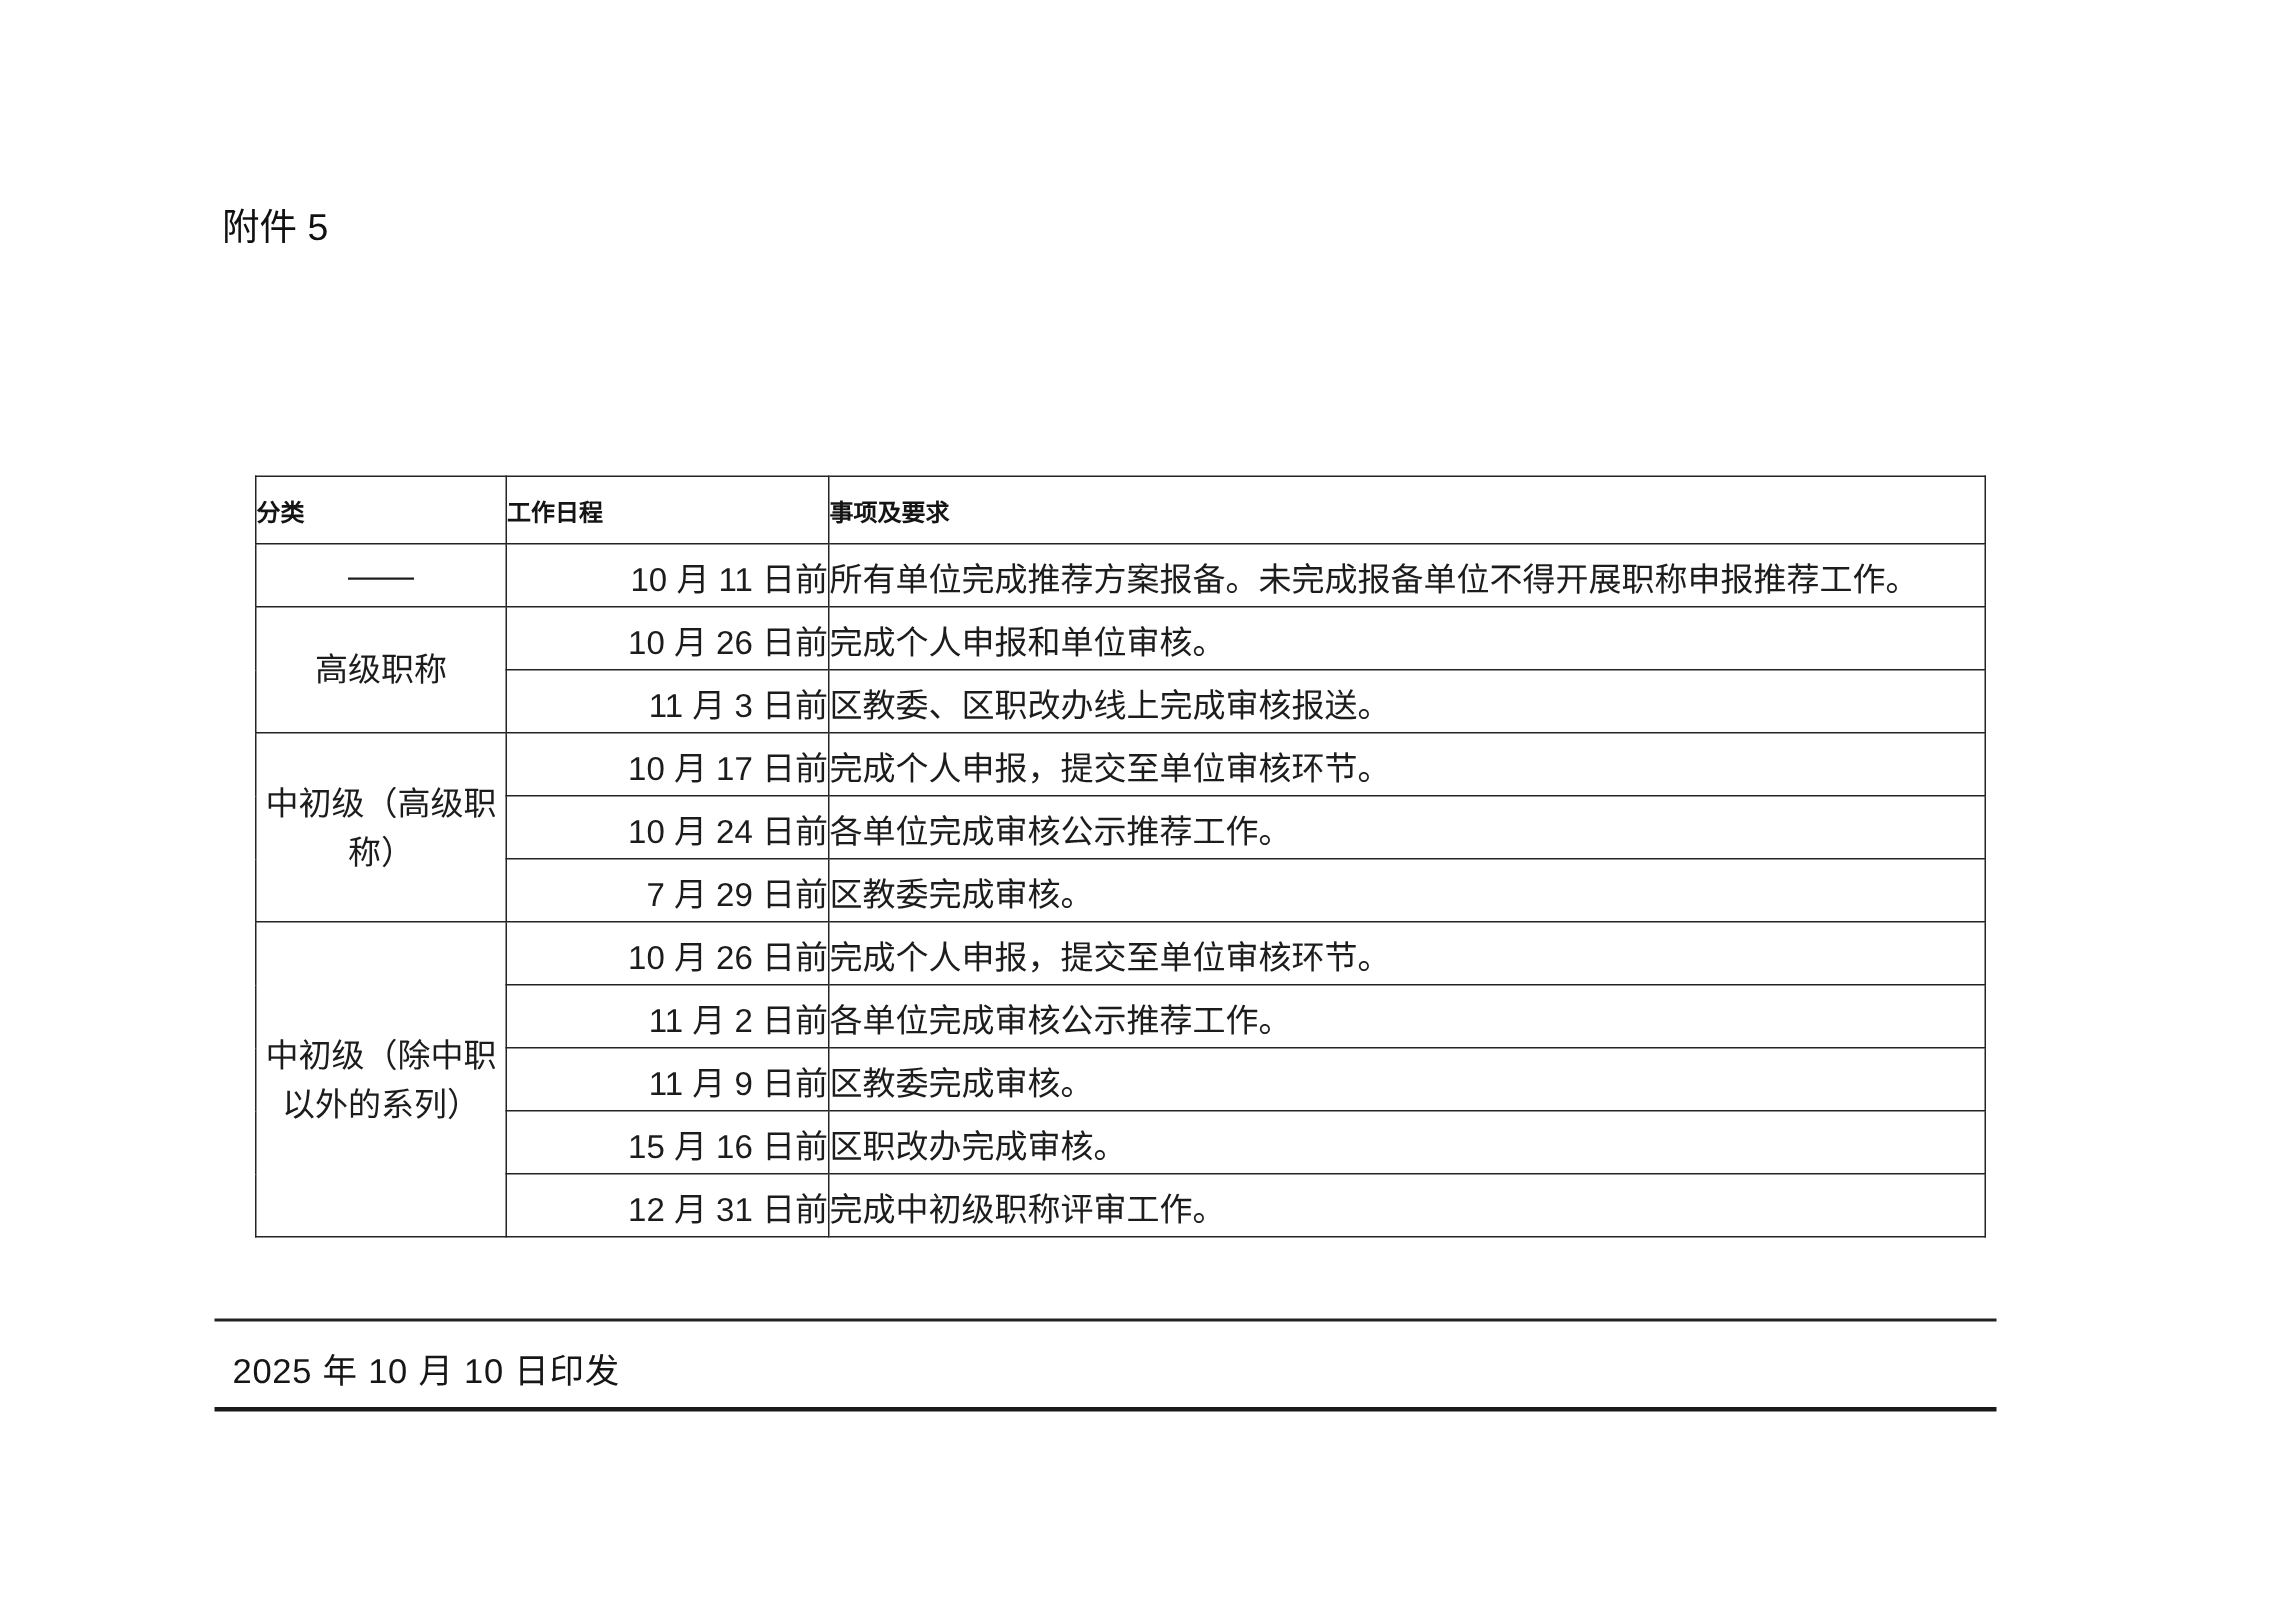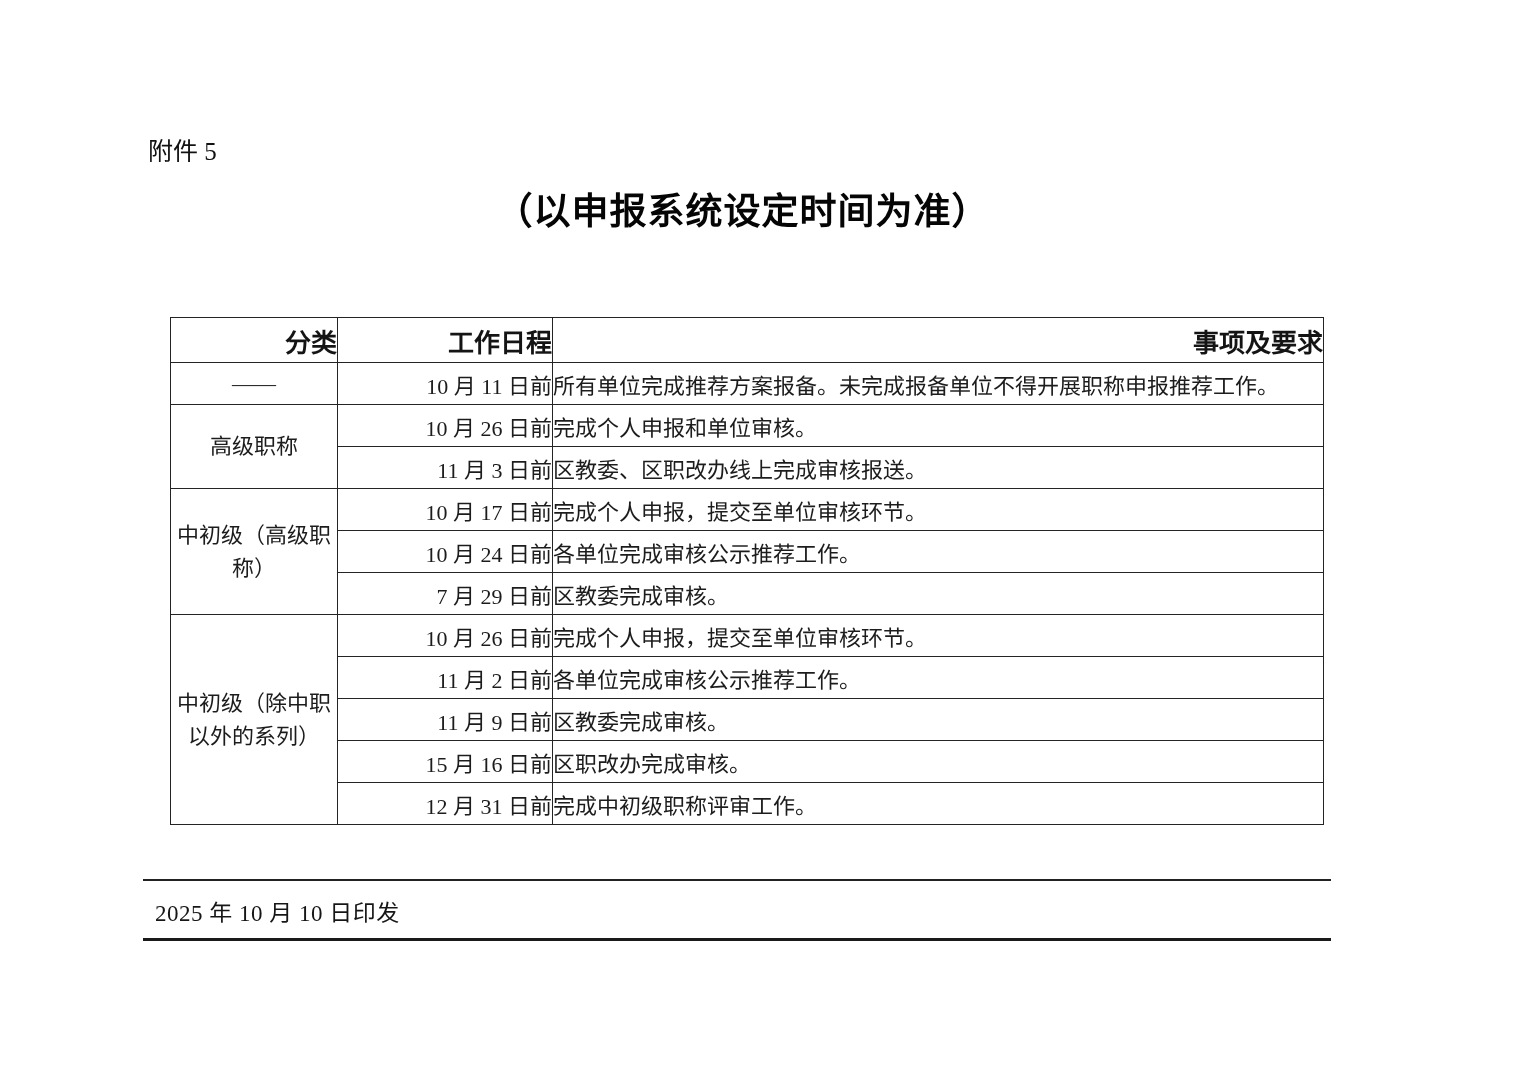--- a/index.html
+++ b/index.html
@@ -6,21 +6,21 @@
     margin: 0;
     padding: 0;
     background: #ffffff;
   }
   .page {
     position: relative;
     width: 1520px;
     height: 942px;
     background: #ffffff;
     color: #1a1a1a;
-    font-family: Liberation Serif, serif;
+    font-family: Liberation Sans, sans-serif;
     overflow: hidden;
   }
   .attachment-label {
     position: absolute;
     left: 148px;
     top: 136px;
     font-size: 25px;
     line-height: 32px;
     color: #111;
   }
@@ -49,22 +49,22 @@
   .schedule-table th,
   .schedule-table td {
     border: 1.5px solid #242424;
     vertical-align: middle;
     font-weight: normal;
     padding: 0;
   }
   .schedule-table th {
     height: 44px;
     font-weight: bold;
-    text-align: right;
-    font-size: 26px;
+    text-align: left;
+    font-size: 16px;
     color: #141414;
   }
   .cell-category {
     text-align: center;
     line-height: 33px;
     padding: 2px 8px;
   }
   .cell-date {
     height: 41px;
     text-align: right;
@@ -122,21 +122,20 @@
   }
 </style>
 </head>
 <body>
 
 <div class="page">
 
   <div class="attachment-label">附件 5</div>
 
   <div class="title-block">
-    <div>（以申报系统设定时间为准）</div>
   </div>
 
   <table class="schedule-table">
     <colgroup>
       <col style="width:167px">
       <col style="width:215px">
       <col style="width:771px">
     </colgroup>
     <thead>
       <tr>

